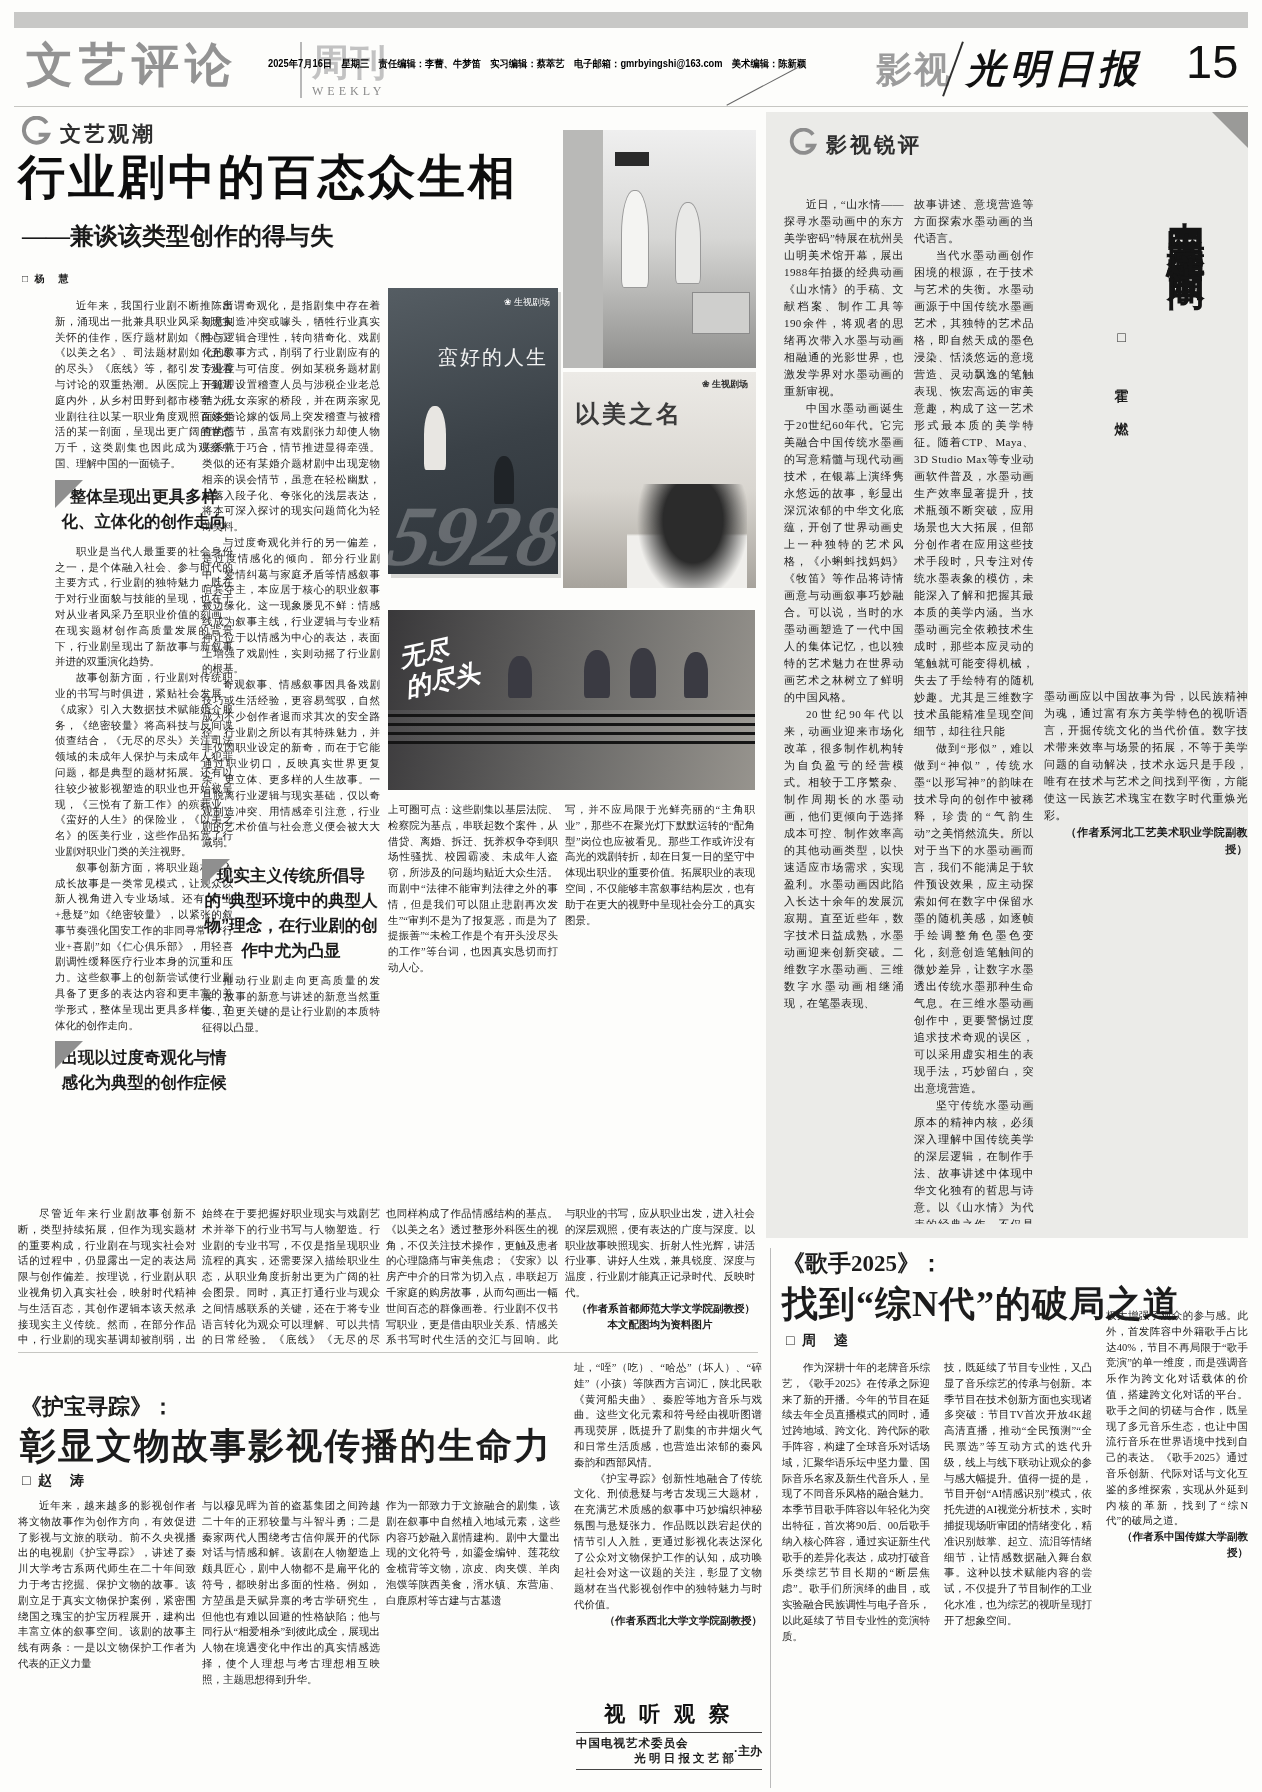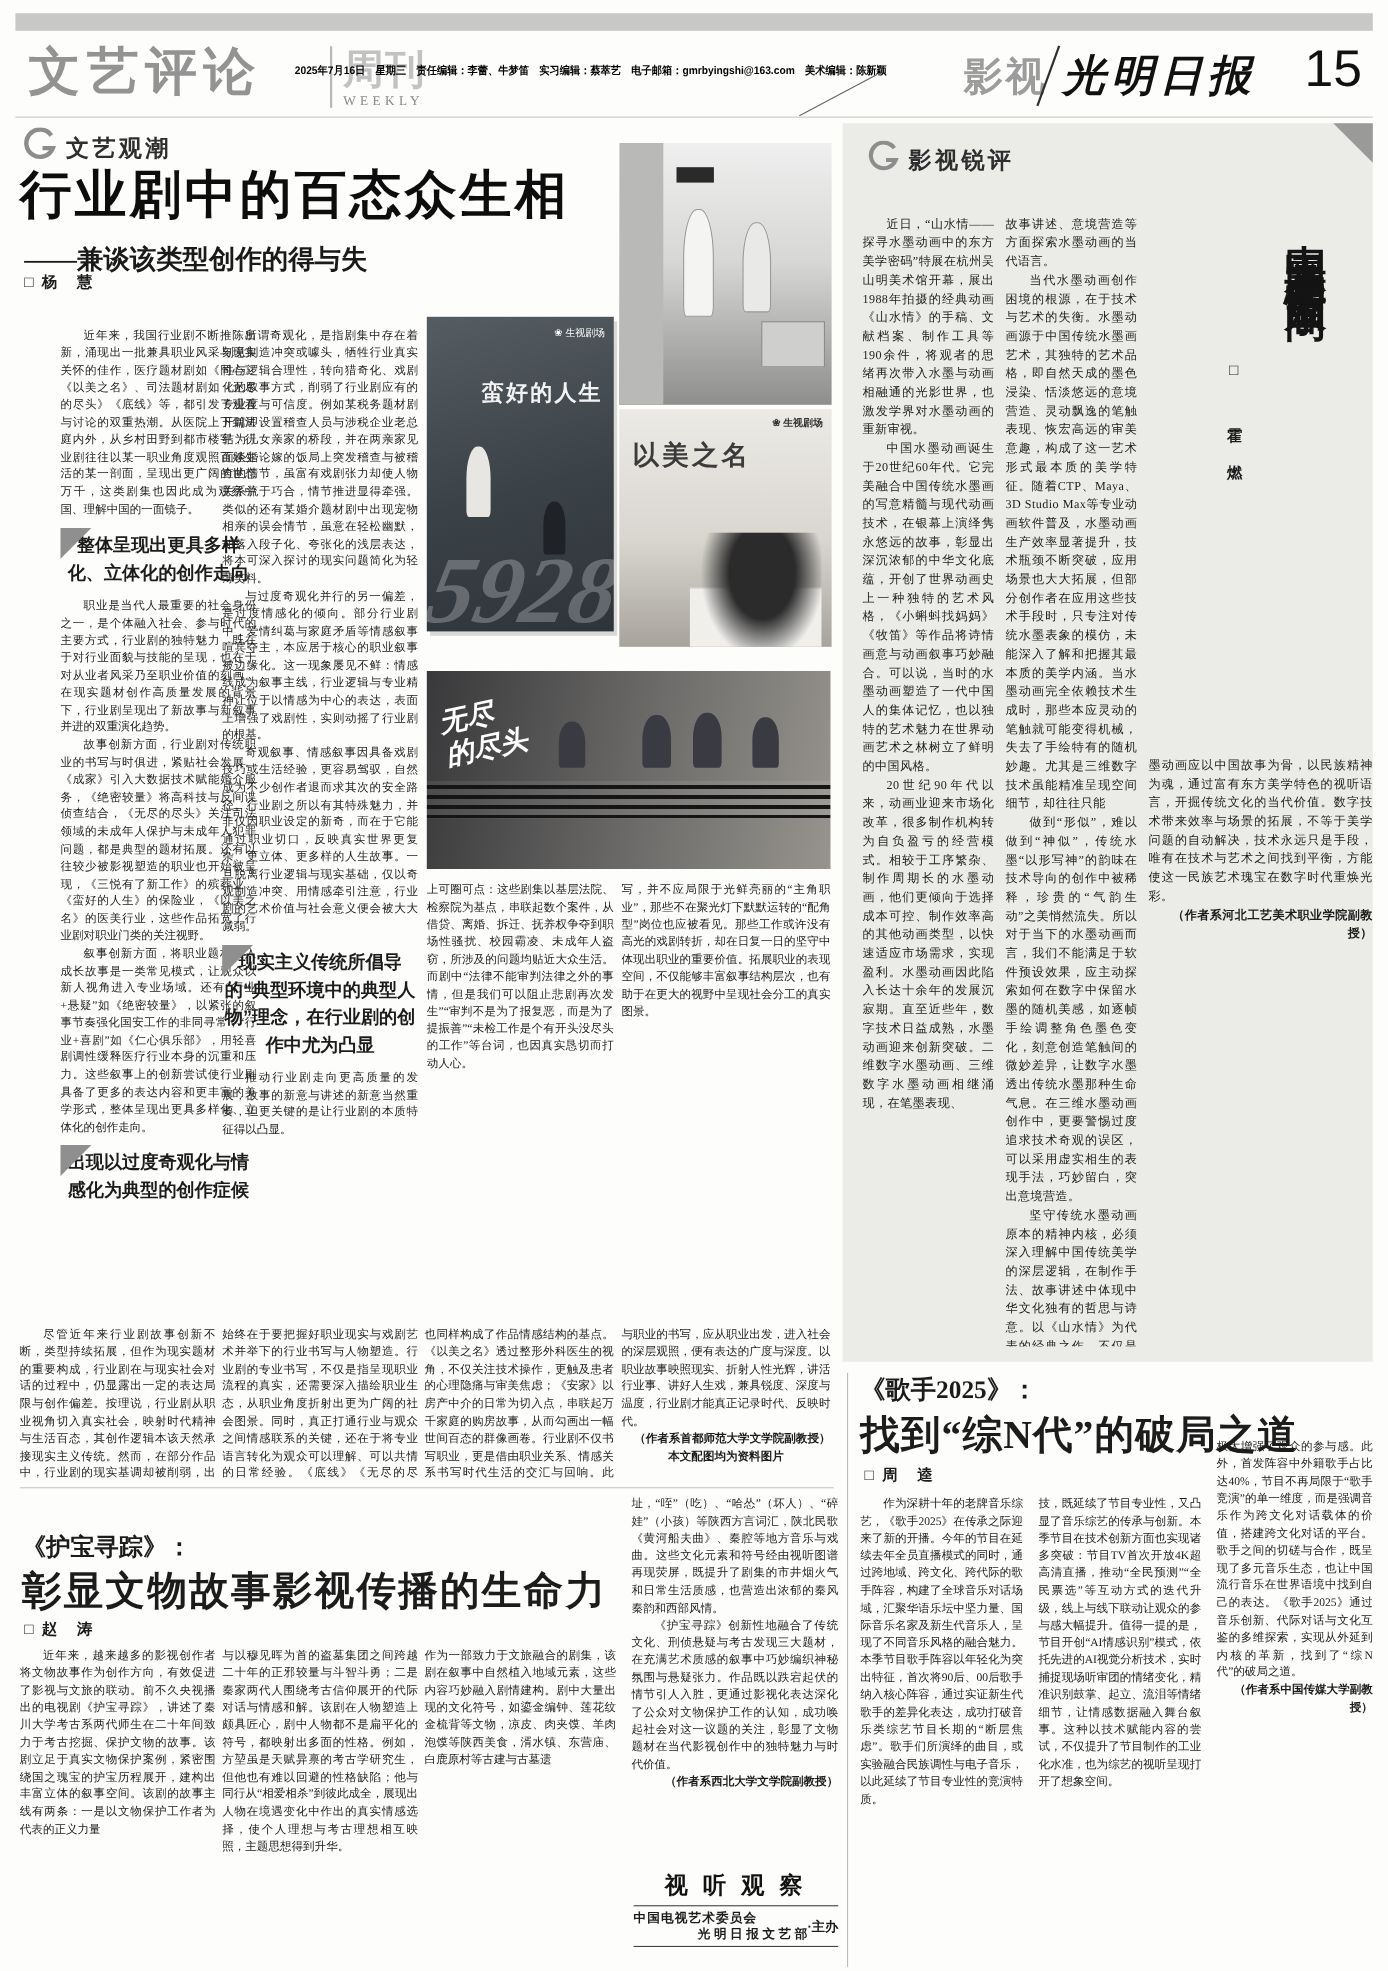--- a/index.html
+++ b/index.html
@@ -49,21 +49,21 @@
     <span>
       <svg width="32" height="32" viewBox="0 0 36 36">
           <path d="M30 8 A14 14 0 1 0 31.5 21 L21 21" fill="none" stroke="#8d8d8d" stroke-width="4.5"></path>
         </svg>
     </span>
     <span class="tag-label">文艺观潮</span>
   </div>
 
   <div class="abs" style="left:18px;top:146px;font-size:47px;font-weight:900;letter-spacing:3px;color:#0d0d0d;">行业剧中的百态众生相</div>
   <div class="abs" style="left:22px;top:220px;font-size:24px;font-weight:700;color:#1a1a1a;">——兼谈该类型创作的得与失</div>
-  <div class="abs" style="left:22px;top:248px;font-size:14px;font-weight:bold;letter-spacing:2px;">□ 杨　慧</div>
+  <div class="abs" style="left:22px;top:272px;font-size:10px;font-weight:bold;letter-spacing:2px;">□ 杨　慧</div>
 
   <div class="col" style="left:18px;top:298px;width:178px;height:908px;margin-left:37px;">
     <p>近年来，我国行业剧不断推陈出新，涌现出一批兼具职业风采与现实关怀的佳作，医疗题材剧如《同心》《以美之名》、司法题材剧如《无尽的尽头》《底线》等，都引发了观看与讨论的双重热潮。从医院上下到法庭内外，从乡村田野到都市楼宇，行业剧往往以某一职业角度观照百姓生活的某一剖面，呈现出更广阔的世态万千，这类剧集也因此成为观察中国、理解中国的一面镜子。</p>
     <div class="subhead"><span class="tri"></span><span>整体呈现出更具多样化、立体化的创作走向</span></div>
     <p>职业是当代人最重要的社会身份之一，是个体融入社会、参与时代的主要方式，行业剧的独特魅力，既在于对行业面貌与技能的呈现，也在于对从业者风采乃至职业价值的刻画。在现实题材创作高质量发展的背景下，行业剧呈现出了新故事与新叙事并进的双重演化趋势。</p>
     <p>故事创新方面，行业剧对传统职业的书写与时俱进，紧贴社会发展。《成家》引入大数据技术赋能婚介服务，《绝密较量》将高科技与反间谍侦查结合，《无尽的尽头》关注司法领域的未成年人保护与未成年人犯罪问题，都是典型的题材拓展。还有以往较少被影视塑造的职业也开始被呈现，《三悦有了新工作》的殡葬业、《蛮好的人生》的保险业，《以美之名》的医美行业，这些作品拓宽了行业剧对职业门类的关注视野。</p>
     <p>叙事创新方面，将职业题材融入成长故事是一类常见模式，让观众以新人视角进入专业场域。还有“行业+悬疑”如《绝密较量》，以紧张的叙事节奏强化国安工作的非同寻常；“行业+喜剧”如《仁心俱乐部》，用轻喜剧调性缓释医疗行业本身的沉重和压力。这些叙事上的创新尝试使行业剧具备了更多的表达内容和更丰富的美学形式，整体呈现出更具多样化、立体化的创作走向。</p>
     <div class="subhead"><span class="tri"></span><span>出现以过度奇观化与情感化为典型的创作症候</span></div>
   </div>
 
@@ -92,21 +92,21 @@
     <p style="text-indent:0;">也同样构成了作品情感结构的基点。《以美之名》透过整形外科医生的视角，不仅关注技术操作，更触及患者的心理隐痛与审美焦虑；《安家》以房产中介的日常为切入点，串联起万千家庭的购房故事，从而勾画出一幅世间百态的群像画卷。行业剧不仅书写职业，更是借由职业关系、情感关系书写时代生活的交汇与回响。此外，行业剧对人物</p>
   </div>
   <div class="col" style="left:565px;top:1206px;width:190px;height:140px;">
     <p style="text-indent:0;">与职业的书写，应从职业出发，进入社会的深层观照，便有表达的广度与深度。以职业故事映照现实、折射人性光辉，讲活行业事、讲好人生戏，兼具锐度、深度与温度，行业剧才能真正记录时代、反映时代。</p>
     <p class="credit">（作者系首都师范大学文学院副教授）</p>
     <p style="text-indent:0;text-align:center;font-weight:bold;">本文配图均为资料图片</p>
   </div>
 
   <div class="imgbox" style="left:388px;top:288px;width:170px;height:286px;background:linear-gradient(165deg,#555d63,#3a4147 55%,#2e343a);box-shadow:3px 4px 0 #d9d9d6;">
     <div class="abs sans" style="right:8px;top:8px;font-size:9px;color:#fff;">❀ 生视剧场</div>
-    <div class="abs" style="right:10px;top:56px;font-size:20px;font-weight:700;color:#f2f2f2;letter-spacing:2px;">蛮好的人生</div>
+    <div class="abs" style="right:10px;top:56px;font-size:20px;font-weight:400;color:#f2f2f2;letter-spacing:2px;">蛮好的人生</div>
     <div class="abs" style="left:2px;bottom:-12px;font-size:86px;font-style:italic;font-weight:bold;color:rgba(255,255,255,.25);transform:skewX(-12deg);">5928</div>
     <div class="fig" style="left:36px;top:118px;width:22px;height:64px;background:#e8e6e2;"></div>
     <div class="fig" style="left:106px;top:168px;width:20px;height:48px;background:#1f2327;"></div>
   </div>
 
   <div class="imgbox" style="left:563px;top:130px;width:193px;height:238px;background:linear-gradient(180deg,#efefef 0%,#d7d7d5 45%,#8e8e8c 100%);">
     <div class="abs" style="left:0;top:0;width:40px;height:238px;background:#b9b9b7;"></div>
     <div class="abs" style="left:52px;top:22px;width:34px;height:14px;background:#2a2a2a;"></div>
     <div class="fig" style="left:58px;top:60px;width:26px;height:96px;background:#f4f4f2;border:1px solid #9a9a9a;"></div>
     <div class="fig" style="left:112px;top:72px;width:24px;height:80px;background:#e9e9e7;border:1px solid #9a9a9a;"></div>

